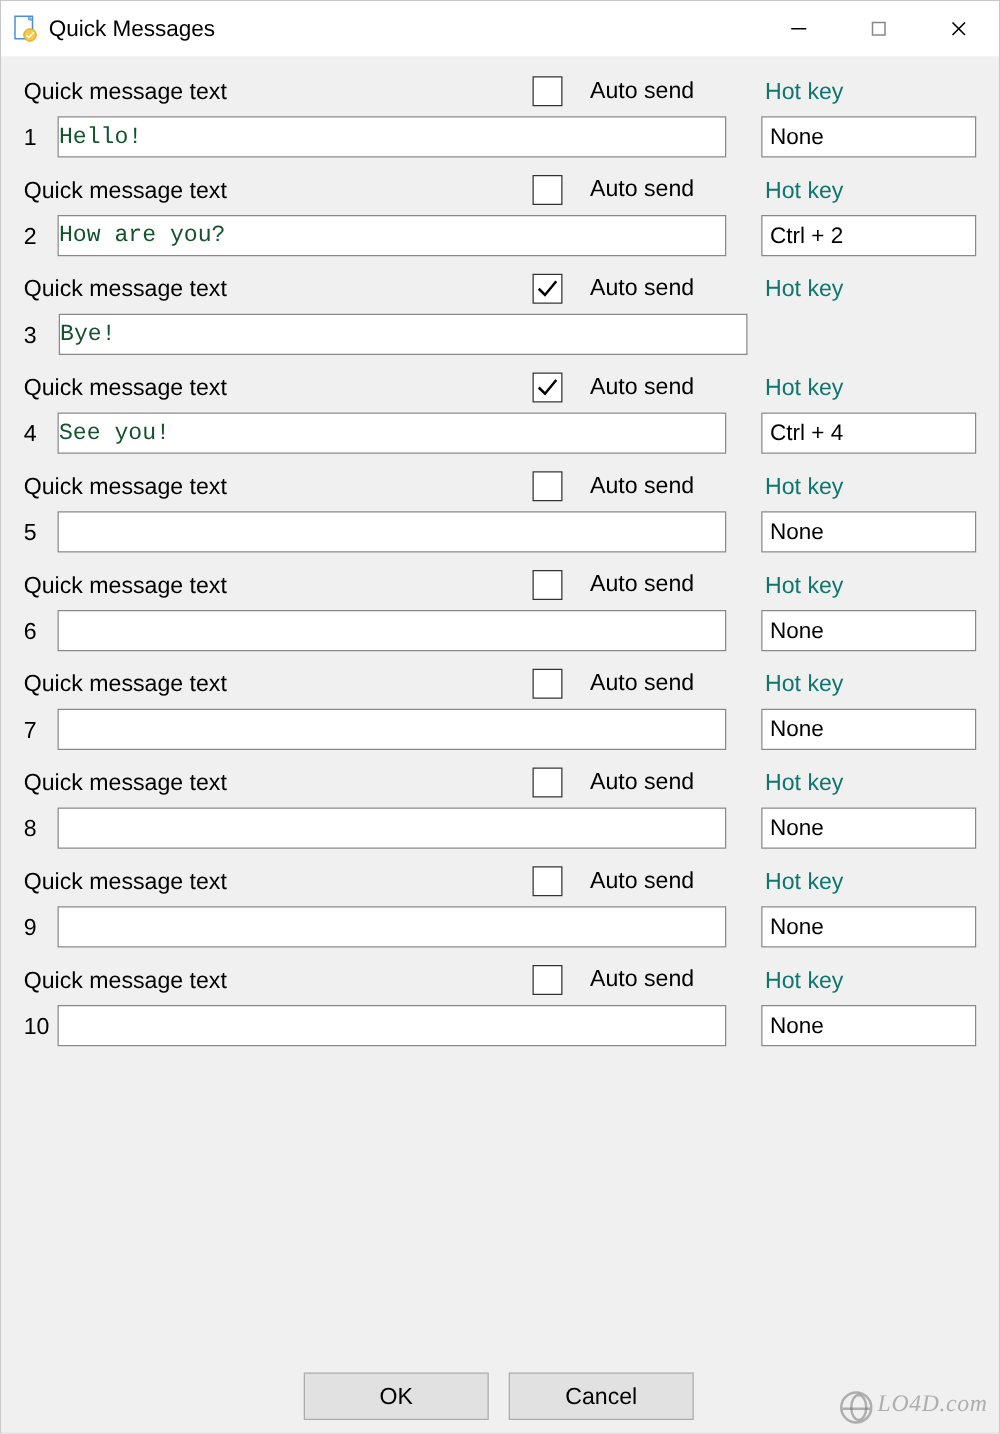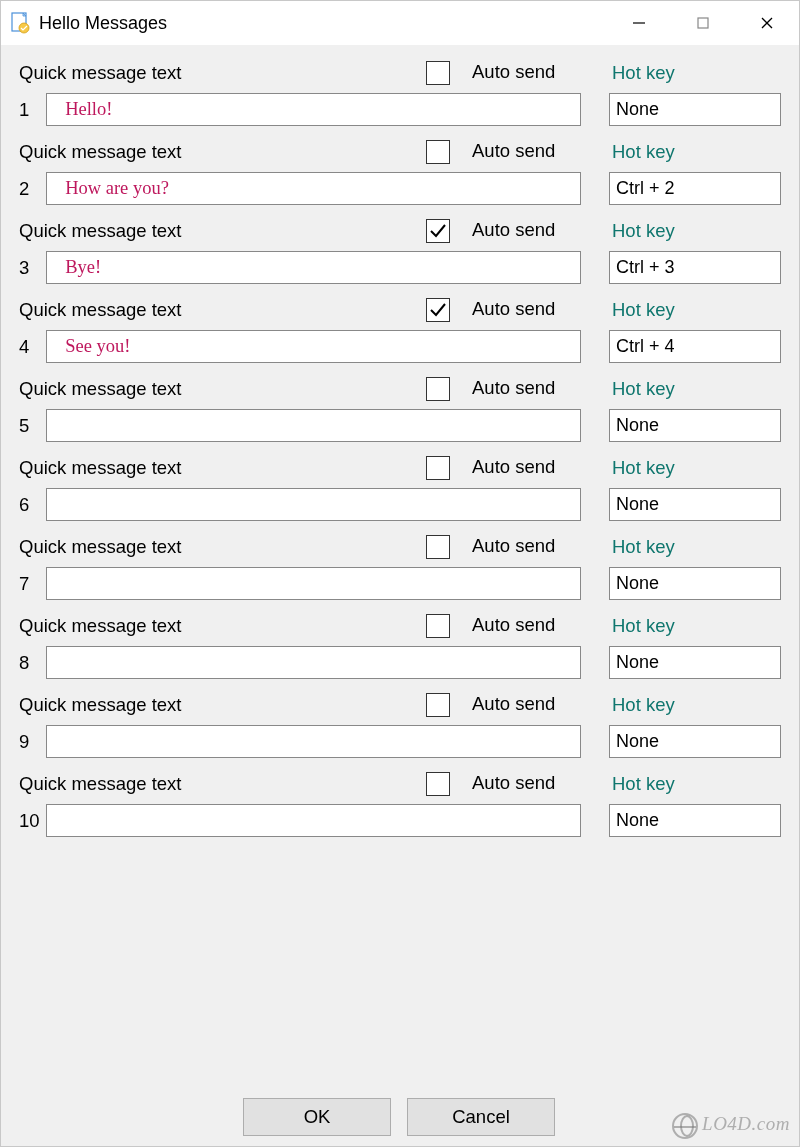--- a/index.html
+++ b/index.html
@@ -128,24 +128,24 @@
     .row-num {
       width: 28px;
       text-align: left;
       color: #000;
     }
     .msg-input {
       width: 551px;
       height: 33px;
       border: 1px solid #888;
       background: #fff;
-      font-family: Liberation Serif, serif;
+      font-family: Liberation Mono, monospace;
       font-size: 18.5px;
-      padding: 2px 18px;
-      color: #be185d;
+      padding: 2px 0;
+      color: #14532d;
     }
     .hotkey-input {
       width: 172px;
       height: 33px;
       border: 1px solid #888;
       background: #fff;
       font-family: inherit;
       font-size: 18px;
       padding: 2px 6px;
       color: #000;
@@ -215,21 +215,21 @@
 
   <div class="titlebar">
     <span class="titlebar-icon">
       <svg viewBox="0 0 22 22">
         <rect x="3" y="1" width="14" height="18" fill="#fff" stroke="#4a90d9" stroke-width="1.2"></rect>
         <path d="M14 1 L17 4 L14 4 Z" fill="#b8d8f2" stroke="#4a90d9" stroke-width="0.8"></path>
         <circle cx="15" cy="16" r="5" fill="#f7c948" stroke="#d4a017" stroke-width="0.8"></circle>
         <path d="M12 16 l2 2 l4 -4" fill="none" stroke="#fff" stroke-width="1.2"></path>
       </svg>
     </span>
-    <span class="titlebar-title">Hello Messages</span>
+    <span class="titlebar-title">Quick Messages</span>
     <div class="window-controls">
       <button class="win-btn">
         <svg viewBox="0 0 14 14">
             <line x1="1" y1="7" x2="13" y2="7" stroke="#000" stroke-width="1.2"></line>
           </svg>
       </button>
       <button class="win-btn">
         <svg viewBox="0 0 14 14">
             <rect x="2" y="2" width="10" height="10" fill="none" stroke="#888" stroke-width="1.2"></rect>
           </svg>
@@ -284,21 +284,20 @@
                   <path d="M2 9 L7 14 L16 3" fill="none" stroke="#000" stroke-width="2"></path>
                 </svg>
               </span>
               <span class="lbl-autosend">Auto send</span>
             </div>
             <span class="lbl-hotkey">Hot key</span>
           </div>
           <div class="row-inputs">
             <span class="row-num">3</span>
             <input type="text" class="msg-input" value="Bye!" style="">
-            <input type="text" class="hotkey-input" value="Ctrl + 3" style="">
           </div>
         </div>
         <div class="row">
           <div class="row-labels">
             <span class="lbl-message">Quick message text</span>
             <div class="auto-send-group">
               <span class="checkbox checked">
                 <svg viewBox="0 0 18 18">
                   <path d="M2 9 L7 14 L16 3" fill="none" stroke="#000" stroke-width="2"></path>
                 </svg>

